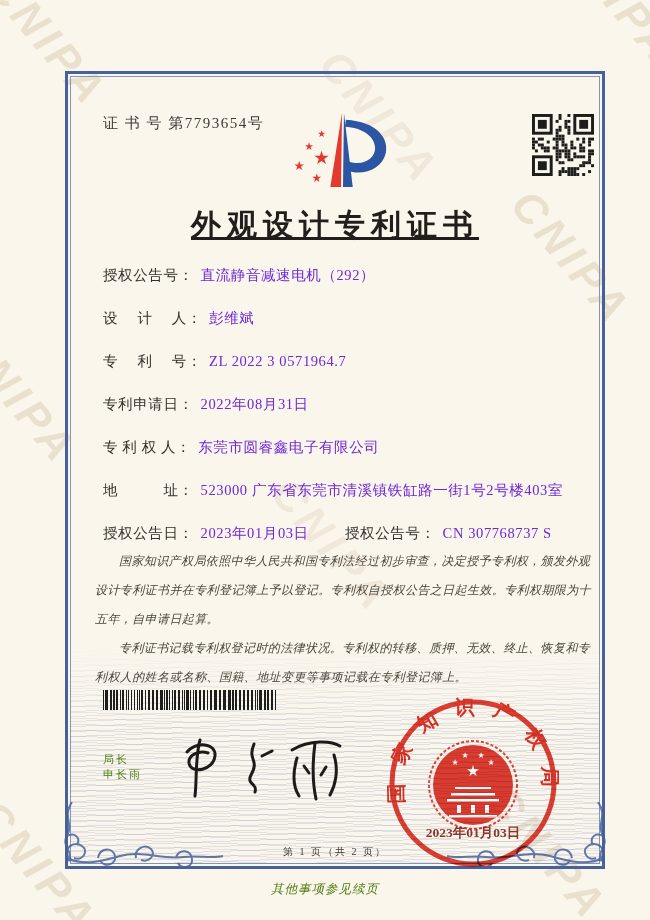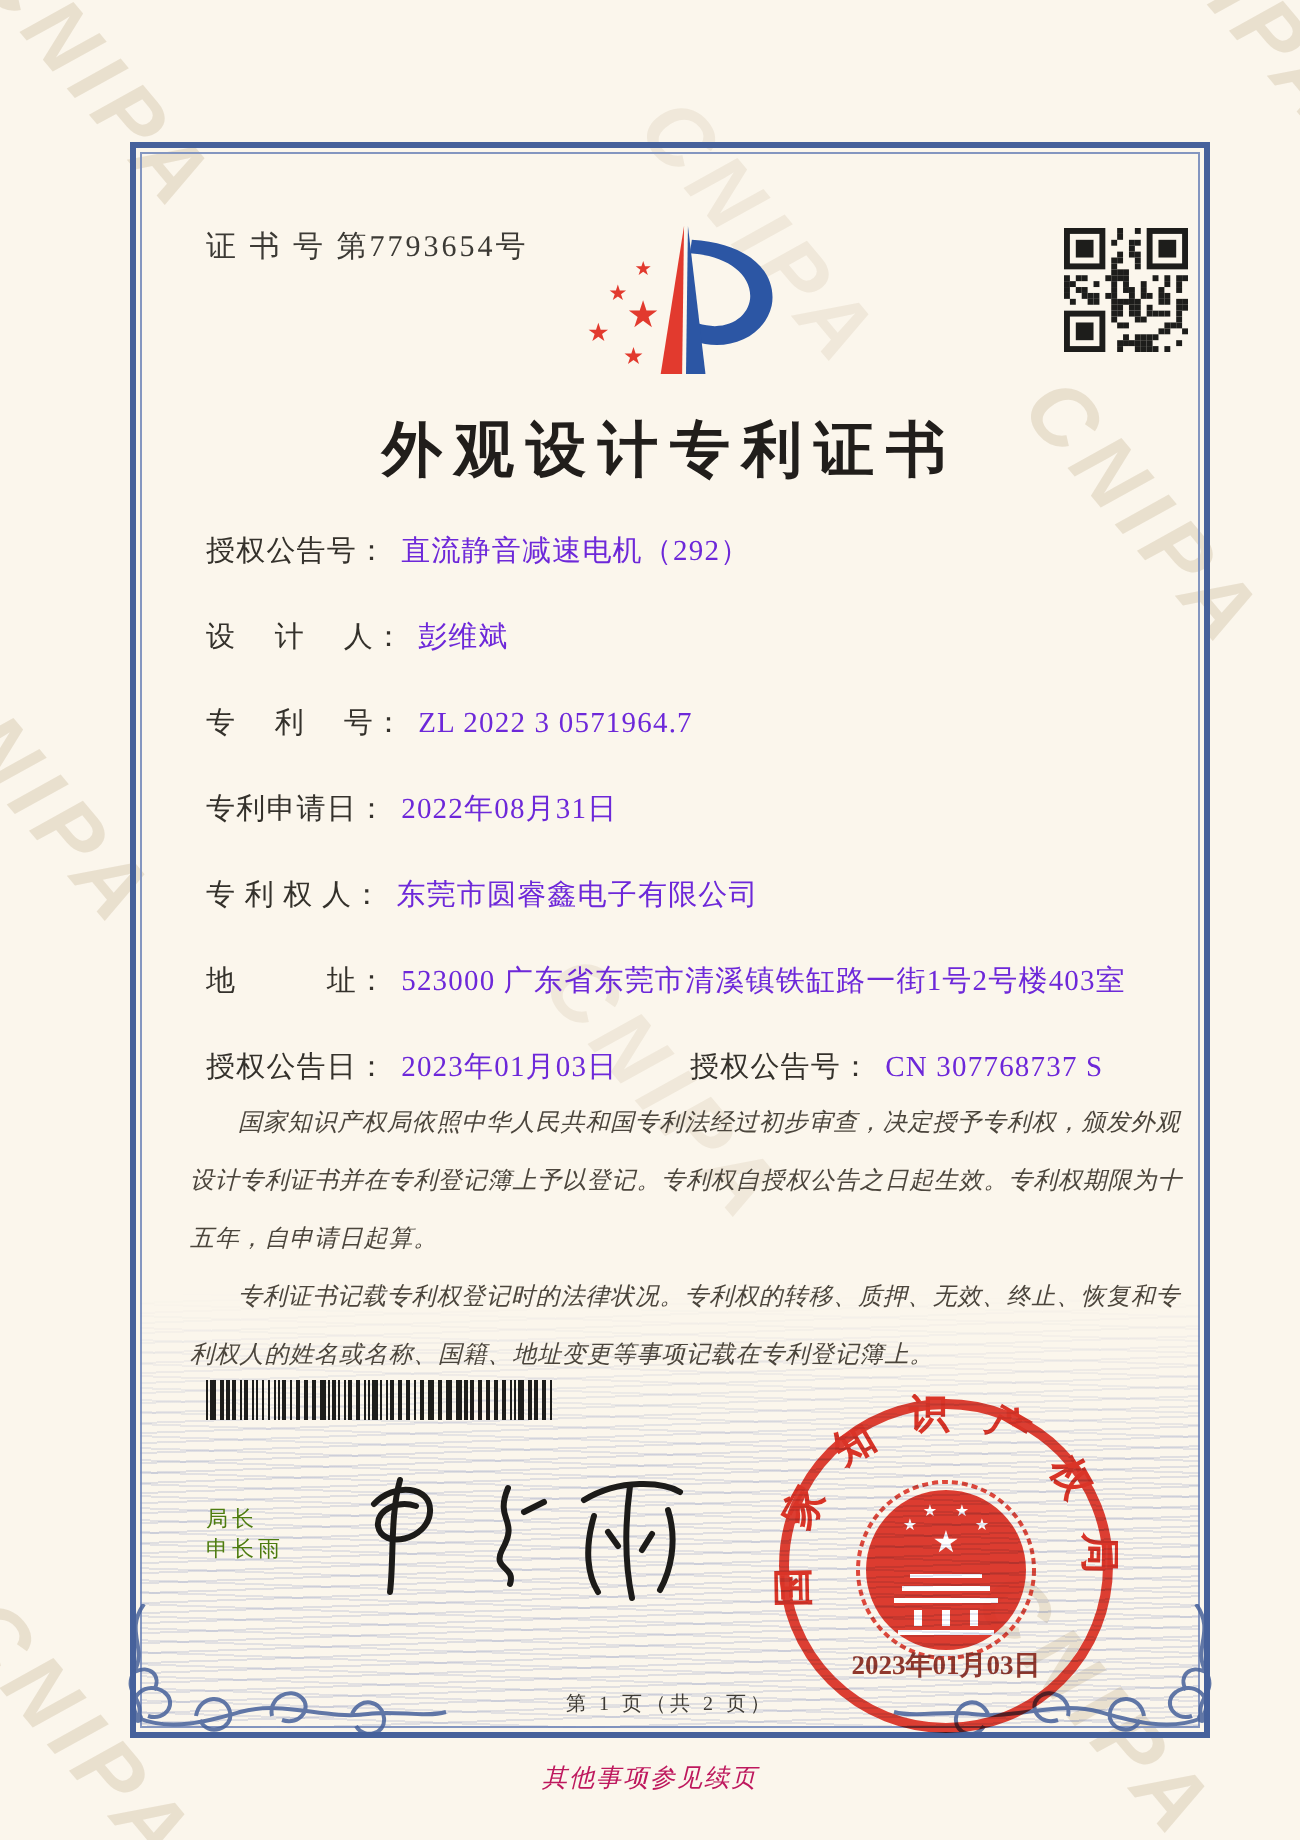--- a/index.html
+++ b/index.html
@@ -34,21 +34,21 @@
     pointer-events:none;
   }
   .flourish{position:absolute;width:168px;height:64px;}
   .flourish.left{left:-12px;bottom:0px;}
   .flourish.right{right:-12px;bottom:0px;transform:scaleX(-1);}
   .cert-number{position:absolute;left:35px;top:40px;font-size:15px;letter-spacing:1.5px;color:#3c3a35;}
   .logo{position:absolute;left:202px;top:26px;width:146px;height:100px;}
   .qr{position:absolute;left:464px;top:40px;width:62px;height:62px;}
   .title{
     position:absolute;left:0;top:131px;width:100%;text-align:center;
-    font-size:30px;font-weight:700;letter-spacing:6px;color:#211e1b;
+    font-size:30px;font-weight:700;letter-spacing:6px;color:#211e1b;text-decoration:underline;
   }
   .fields{position:absolute;left:35px;top:192px;width:490px;font-size:14.5px;color:#3a362f;}
   .field-row{height:20px;margin-bottom:23px;position:relative;letter-spacing:.6px;white-space:nowrap;}
   .field-row:last-child{margin-bottom:0;}
   .field-label{color:#34312b;}
   .field-value{margin-left:7px;color:#6d28d9;}
   .pair2{position:absolute;left:242px;top:0;}
   .body-text{
     position:absolute;left:27px;top:473px;width:506px;
     font-size:12px;line-height:29px;letter-spacing:.4px;
@@ -59,21 +59,21 @@
   .signoff{position:absolute;left:35px;top:678px;font-size:11px;color:#4d7c0f;letter-spacing:2px;}
   .signoff .name{}
   .signature{position:absolute;left:112px;top:652px;width:180px;height:84px;}
   .seal{position:absolute;left:319px;top:623px;width:172px;height:172px;mix-blend-mode:multiply;opacity:.95;}
   .page-indicator{
     position:absolute;left:0;top:771px;width:100%;text-align:center;
     font-size:10px;letter-spacing:2px;color:#3e3b35;
   }
   .continuation-note{
     position:absolute;left:0;top:881px;width:100%;text-align:center;
-    font-size:12.5px;font-style:italic;letter-spacing:1px;color:#be185d;z-index:2;
+    font-size:12.5px;font-style:italic;letter-spacing:1px;color:#4d7c0f;z-index:2;
   }
   svg text{font-family:"DejaVu Sans","Liberation Sans",sans-serif;}
   svg .cjk{font-family:"Liberation Serif","DejaVu Serif",serif;}
 </style>
 </head>
 <body>
 
 <span class="wm" style="left:-32px;top:14px">CNIPA</span>
 <span class="wm" style="left:538px;top:-28px">CNIPA</span>
 <span class="wm faint" style="left:300px;top:92px">CNIPA</span>

